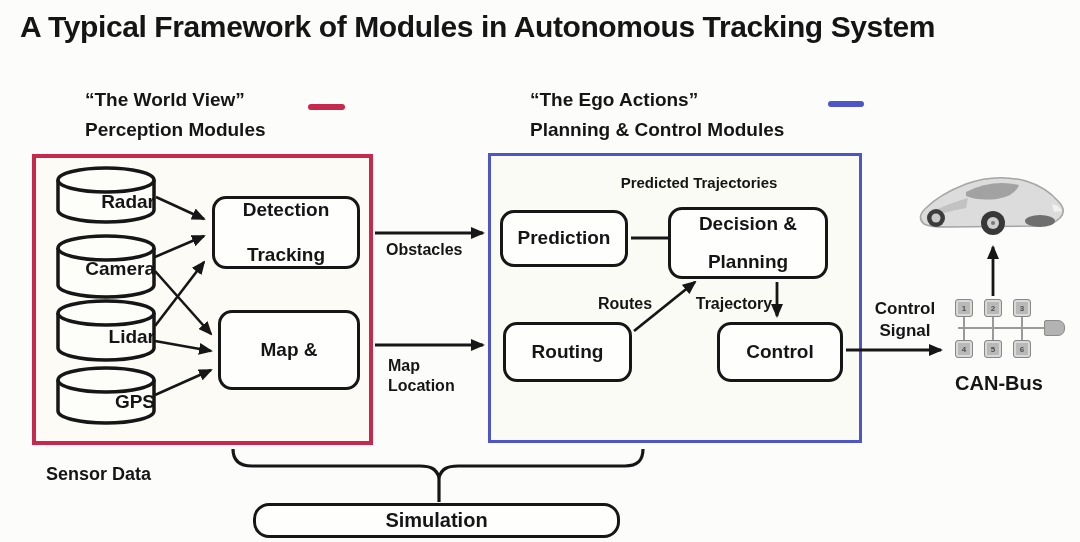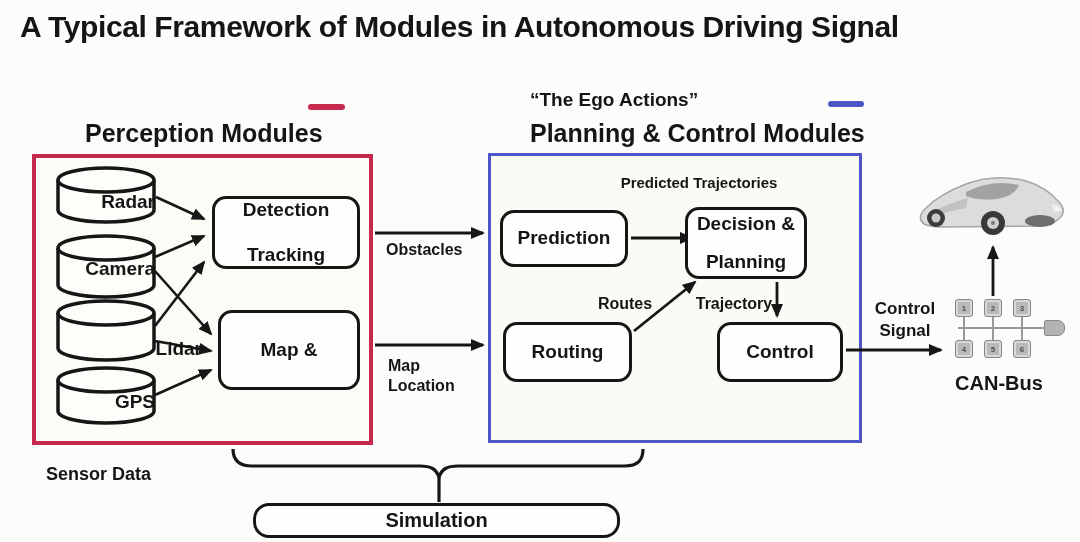--- a/index.html
+++ b/index.html
@@ -1,21 +1,21 @@
 <!DOCTYPE html>
 <html><head>
 <meta charset="utf-8">
 <style>
   html,body{margin:0;padding:0;background:#e8e8e8;}
   #stage{position:relative;width:1080px;height:542px;background:#fcfcfa;overflow:hidden;
          font-family:"Liberation Sans",sans-serif;color:#151515;}
   .abs{position:absolute;}
   #title{left:20px;top:10px;width:1040px;font-size:30px;font-weight:800;letter-spacing:-0.4px;white-space:nowrap;}
   .legend-quote{font-size:19px;font-weight:800;}
-  .legend-sub{font-size:25px;font-weight:800;}
+  .legend-sub{font-size:19px;font-weight:800;}
   .dash{height:6px;border-radius:3px;}
   .frame{position:absolute;border-style:solid;box-sizing:border-box;}
   #perception-frame{left:32px;top:154px;width:341px;height:291px;border-width:4px;background:#fcfbf5;}
   #planning-frame{left:488px;top:153px;width:374px;height:290px;border-width:3px;background:#fbfbf6;}
   .module{position:absolute;box-sizing:border-box;border:3px solid #161616;border-radius:14px;
           background:#fefefd;display:flex;flex-direction:column;align-items:center;justify-content:center;
           font-weight:800;font-size:19px;line-height:1.18;text-align:center;}
   .cyl-label{position:absolute;left:58px;width:97px;text-align:right;font-weight:800;font-size:19px;}
   .edge-label{position:absolute;font-weight:800;font-size:16px;line-height:20px;}
   svg{display:block;}
@@ -28,22 +28,23 @@
   #can-caption{left:947px;top:372px;width:104px;text-align:center;font-size:20px;font-weight:800;}
   #sensor-caption{left:46px;top:464px;font-size:18px;font-weight:800;}
   #pt-caption{left:608px;top:174px;width:182px;text-align:center;font-size:15px;font-weight:800;}
   #simulation-box{left:253px;top:503px;width:367px;height:35px;border-radius:16px;font-size:20px;}
 </style>
 </head>
 <body>
 
 <div id="stage">
 
-  <div class="abs" id="title">A Typical Framework of Modules in Autonomous Driving Signal</div>
+  <div class="abs" id="title">A Typical Framework of Modules in Autonomous Tracking System</div>
 
+  <div class="abs legend-quote" style="left:85px;top:89px;">“The World View”</div>
   <div class="abs dash" style="left: 308px; top: 104px; width: 37px; background: rgb(197, 41, 77);"></div>
   <div class="abs legend-sub" style="left:85px;top:119px;">Perception Modules</div>
 
   <div class="abs legend-quote" style="left:530px;top:89px;">“The Ego Actions”</div>
   <div class="abs dash" style="left: 828px; top: 101px; width: 36px; background: rgb(77, 85, 199);"></div>
   <div class="abs legend-sub" style="left:530px;top:119px;">Planning &amp; Control Modules</div>
 
   <div class="frame" id="perception-frame" style="border-color: rgb(197, 41, 77);"></div>
   <div class="frame" id="planning-frame" style="border-color: rgb(77, 85, 199);"></div>
 
@@ -100,42 +101,42 @@
     <g stroke="#9a9a9a" stroke-width="2" fill="none">
       <path d="M964,317 L964,341"></path>
       <path d="M993,317 L993,341"></path>
       <path d="M1022,317 L1022,341"></path>
       <path d="M958,328 L1046,328"></path>
     </g>
   </svg>
 
   <div class="cyl-label" style="top:191px;">Radar</div>
   <div class="cyl-label" style="top:258px;">Camera</div>
-  <div class="cyl-label" style="top:338px;padding-left:47px;">Lidar</div>
+  <div class="cyl-label" style="top:326px;">Lidar</div>
   <div class="cyl-label" style="top:391px;">GPS</div>
 
   <div class="module" style="left:212px;top:196px;width:148px;height:73px;justify-content:space-between;">
     <span>Detection</span>
     <span>Tracking</span>
   </div>
   <div class="module" style="left:218px;top:310px;width:142px;height:80px;">
     <span>Map &amp;</span>
   </div>
 
   <div class="edge-label" style="left:386px;top:240px;">Obstacles</div>
   <div class="edge-label" style="left:388px;top:356px;">
     <div>Map</div>
     <div>Location</div>
   </div>
 
   <div class="abs" id="pt-caption">Predicted Trajectories</div>
   <div class="module" style="left:500px;top:210px;width:128px;height:57px;">
     <span>Prediction</span>
   </div>
-  <div class="module" style="left:685px;top:207px;width:122px;height:72px;gap:16px;">
+  <div class="module" style="left:668px;top:207px;width:160px;height:72px;gap:16px;">
     <span>Decision &amp;</span>
     <span>Planning</span>
   </div>
   <div class="module" style="left:503px;top:322px;width:129px;height:60px;">
     <span>Routing</span>
   </div>
   <div class="module" style="left:717px;top:322px;width:126px;height:60px;">
     <span>Control</span>
   </div>
   <div class="edge-label" style="left:585px;top:294px;width:80px;text-align:center;">Routes</div>

